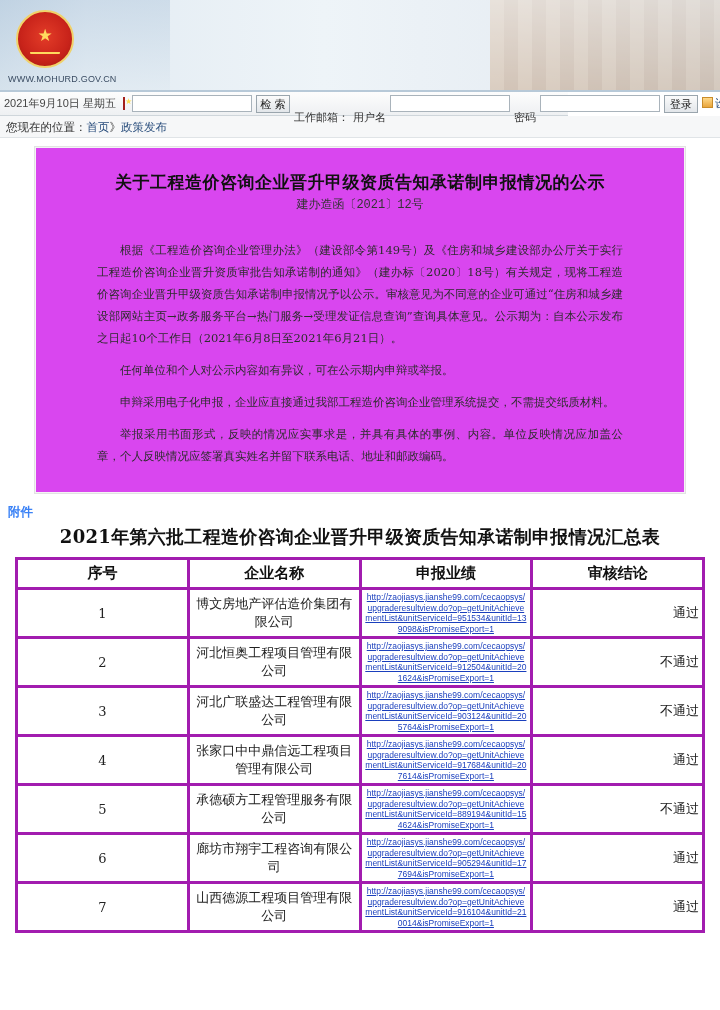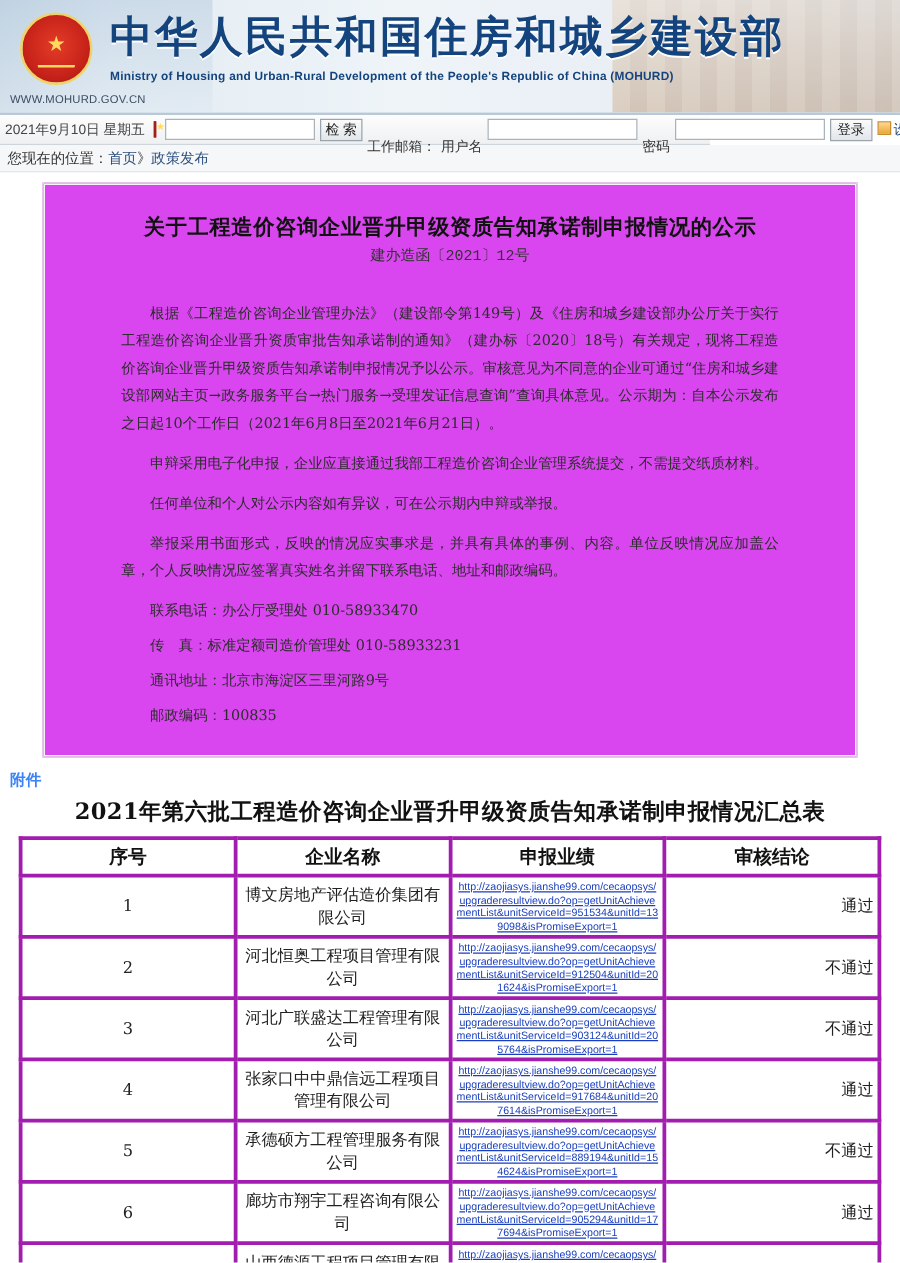--- a/index.html
+++ b/index.html
@@ -170,24 +170,20 @@
 </style>
 </head>
 <body>
 
 <div class="masthead">
   <div class="emblem">
     <div class="star">★</div>
     <div class="gear"></div>
   </div>
   <div class="mh-url">WWW.MOHURD.GOV.CN</div>
-  <div class="mh-titles">
-    <div class="mh-cn">中华人民共和国住房和城乡建设部</div>
-    <div class="mh-en">Ministry of Housing and Urban-Rural Development of the People's Republic of China (MOHURD)</div>
-  </div>
 </div>
 
 <div class="toolbar">
   <span class="tb-date">2021年9月10日 星期五</span>
   <span class="tb-flag"></span>
   <input class="tb-input" style="width: 120px;" value="">
   <span class="tb-btn">检 索</span>
   <span class="tb-label">工作邮箱：</span>
   <span class="tb-label">用户名</span>
   <input class="tb-input" style="width: 120px;" value="">
@@ -203,29 +199,23 @@
 <div class="crumb">
   <span>您现在的位置：</span><a href="#">首页</a><span>》</span><a href="#">政策发布</a>
 </div>
 
 <div class="page">
   <div class="card">
     <div class="doc-title">关于工程造价咨询企业晋升甲级资质告知承诺制申报情况的公示</div>
     <div class="doc-sub">建办造函〔2021〕12号</div>
     <div class="doc-body">
       <p>根据《工程造价咨询企业管理办法》（建设部令第149号）及《住房和城乡建设部办公厅关于实行工程造价咨询企业晋升资质审批告知承诺制的通知》（建办标〔2020〕18号）有关规定，现将工程造价咨询企业晋升甲级资质告知承诺制申报情况予以公示。审核意见为不同意的企业可通过“住房和城乡建设部网站主页→政务服务平台→热门服务→受理发证信息查询”查询具体意见。公示期为：自本公示发布之日起10个工作日（2021年6月8日至2021年6月21日）。</p>
+      <p>任何单位和个人对公示内容如有异议，可在公示期内申辩或举报。</p>
       <p>申辩采用电子化申报，企业应直接通过我部工程造价咨询企业管理系统提交，不需提交纸质材料。</p>
-      <p>任何单位和个人对公示内容如有异议，可在公示期内申辩或举报。</p>
       <p>举报采用书面形式，反映的情况应实事求是，并具有具体的事例、内容。单位反映情况应加盖公章，个人反映情况应签署真实姓名并留下联系电话、地址和邮政编码。</p>
-      <div class="contact">
-        <p>联系电话：办公厅受理处  010-58933470</p>
-        <p>传　真：标准定额司造价管理处  010-58933231</p>
-        <p>通讯地址：北京市海淀区三里河路9号</p>
-        <p>邮政编码：100835</p>
-      </div>
     </div>
   </div>
 
   <div class="attach-label">附件</div>
   <div class="tbl-title">2021年第六批工程造价咨询企业晋升甲级资质告知承诺制申报情况汇总表</div>
 
   <table class="summary">
     <thead>
       <tr>
         <th class="c-idx">序号</th>

